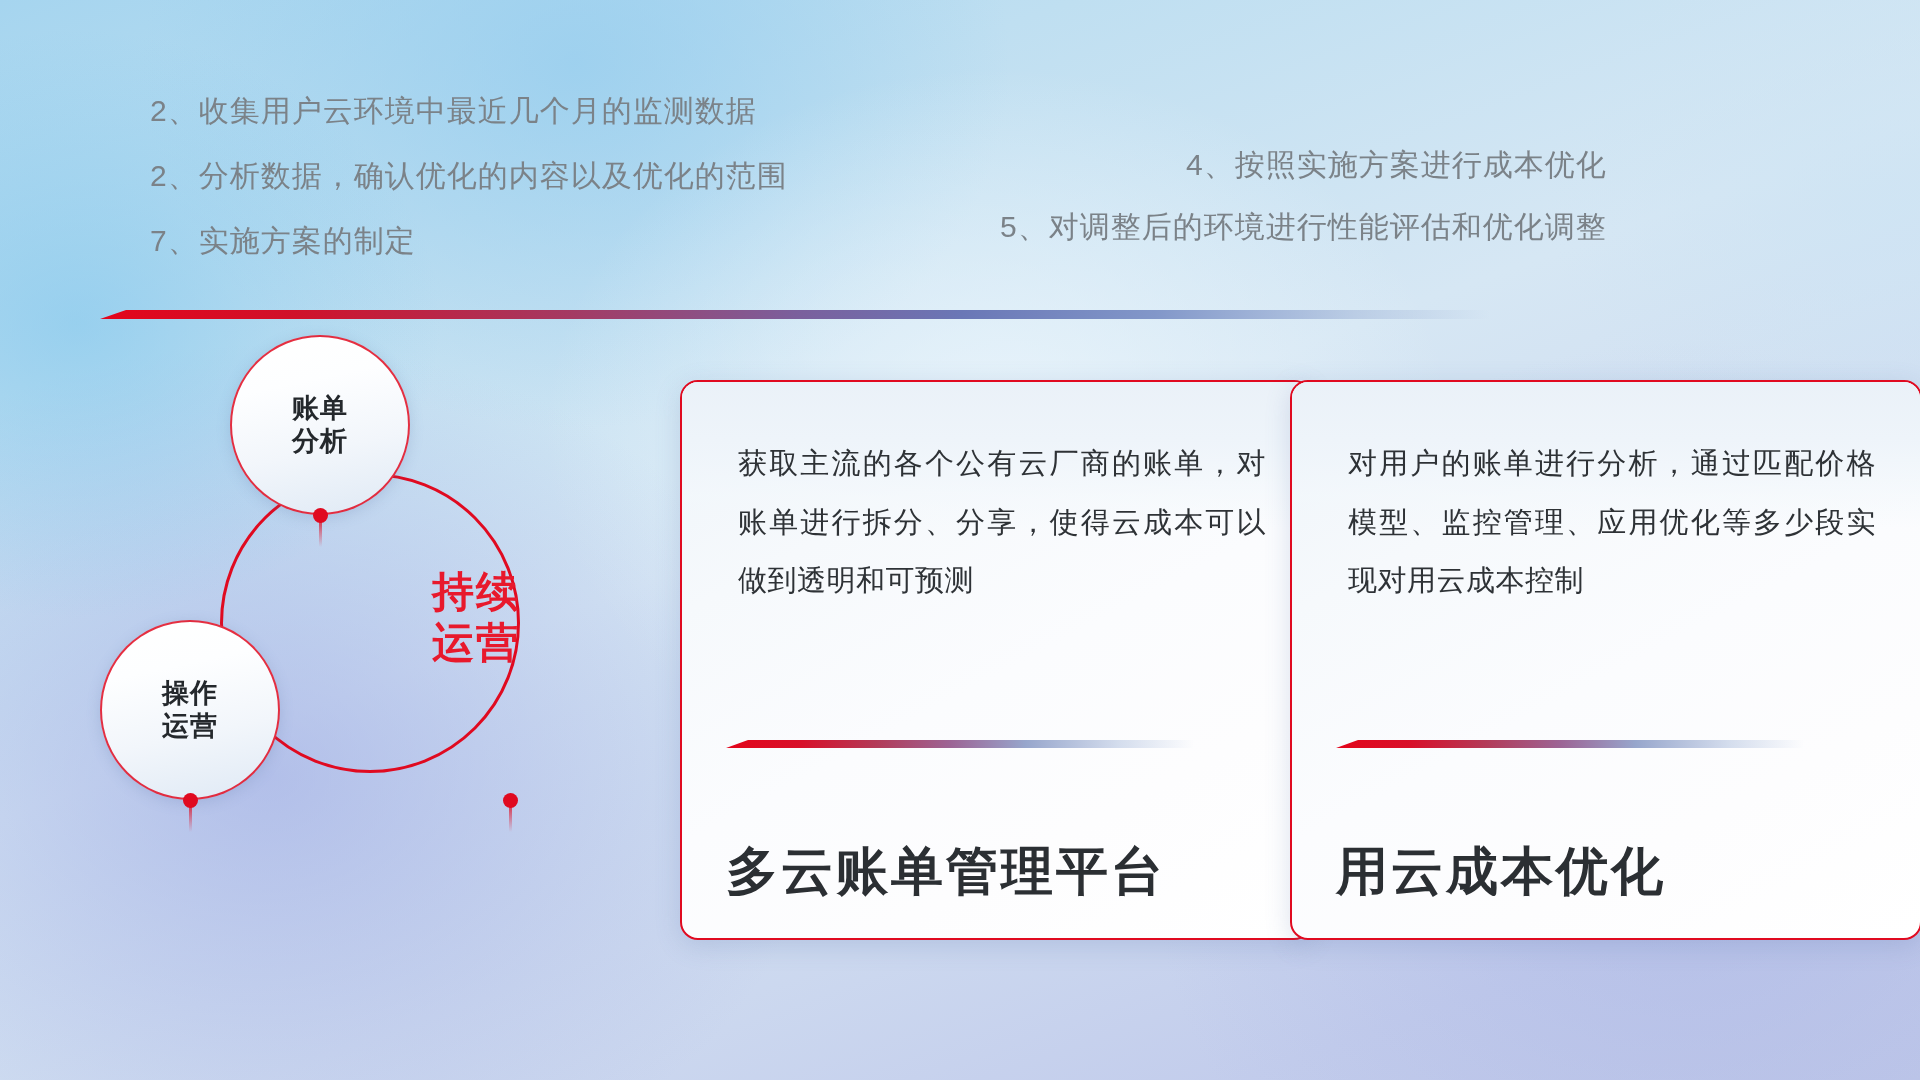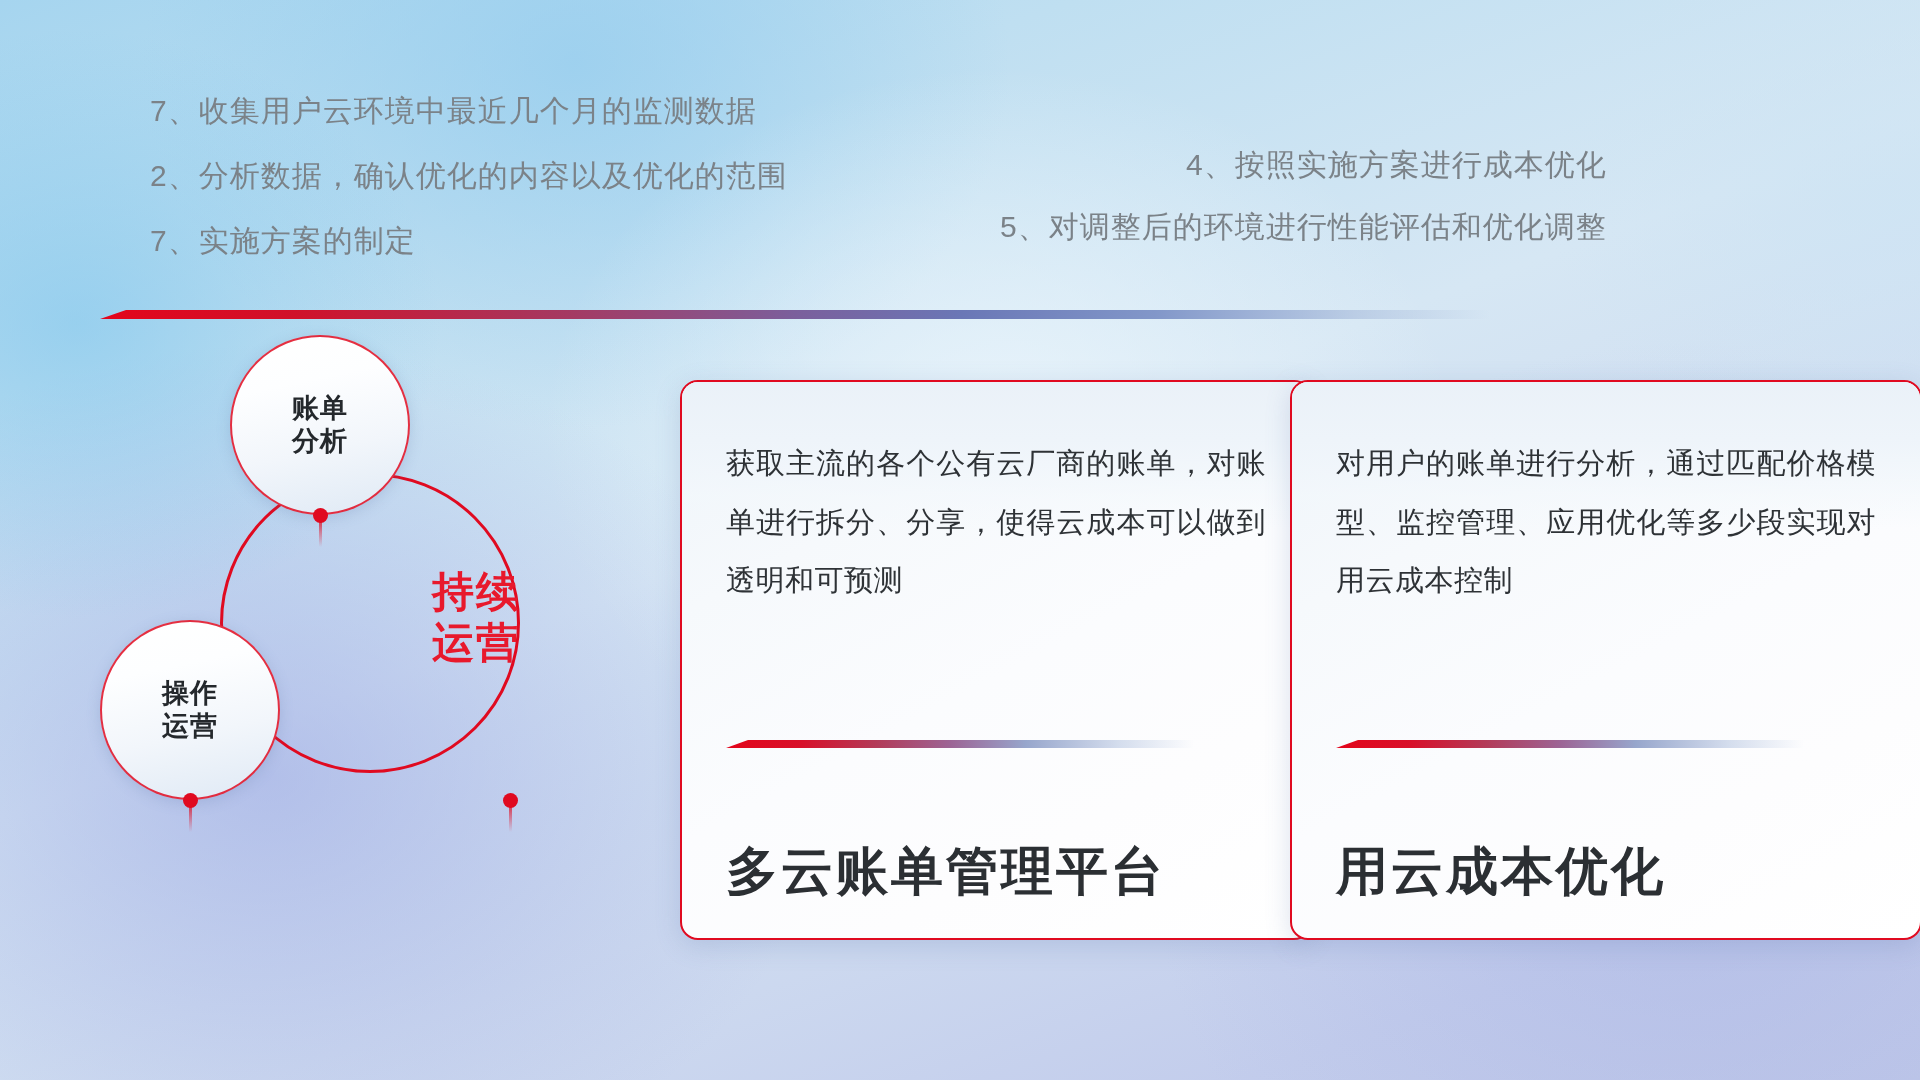--- a/index.html
+++ b/index.html
@@ -91,21 +91,21 @@
   }
 
   
   .card{
     position:absolute; top:380px; width:632px; height:560px; z-index:5;
     border-radius:18px;
     background:linear-gradient(152deg,#eef4fa 0%,#f6f9fc 26%,#fbfcfe 52%,#fdfdfe 74%,#ffffff 100%);
     border:2px solid #e00a20;
     box-shadow:0 6px 26px rgba(80,110,165,0.20);
     overflow:hidden;
-    padding:52px 44px 0 44px;
+    padding:52px 44px 0 56px;
   }
   .card:before{
     
     content:""; position:absolute; left:-3px; top:-3px; right:-3px; height:150px;
     border-radius:20px 20px 0 0;
     background:linear-gradient(180deg,#eaf1f8 0%,#eef4fa 40%,rgba(243,248,252,0.55) 78%,rgba(250,252,254,0) 100%);
     pointer-events:none; z-index:1;
   }
   .card:after{
     content:""; position:absolute; left:-2px; top:-2px; width:200px; height:80px;
@@ -133,21 +133,21 @@
     font-size:52px; font-weight:700; color:#2b2f33; letter-spacing:3px;
     white-space:nowrap;
   }
 </style>
 </head>
 <body>
 
 <div id="slide">
 
   <div class="bullets" id="bullets-left">
-    <div class="bullet-line">7、收集用户云环境中最近几个月的监测数据</div>
+    <div class="bullet-line">2、收集用户云环境中最近几个月的监测数据</div>
     <div class="bullet-line">2、分析数据，确认优化的内容以及优化的范围</div>
     <div class="bullet-line">7、实施方案的制定</div>
   </div>
 
   <div class="bullets" id="bullets-right">
     <div class="bullet-line">4、按照实施方案进行成本优化</div>
     <div class="bullet-line">5、对调整后的环境进行性能评估和优化调整</div>
   </div>
 
   <div id="main-divider">

